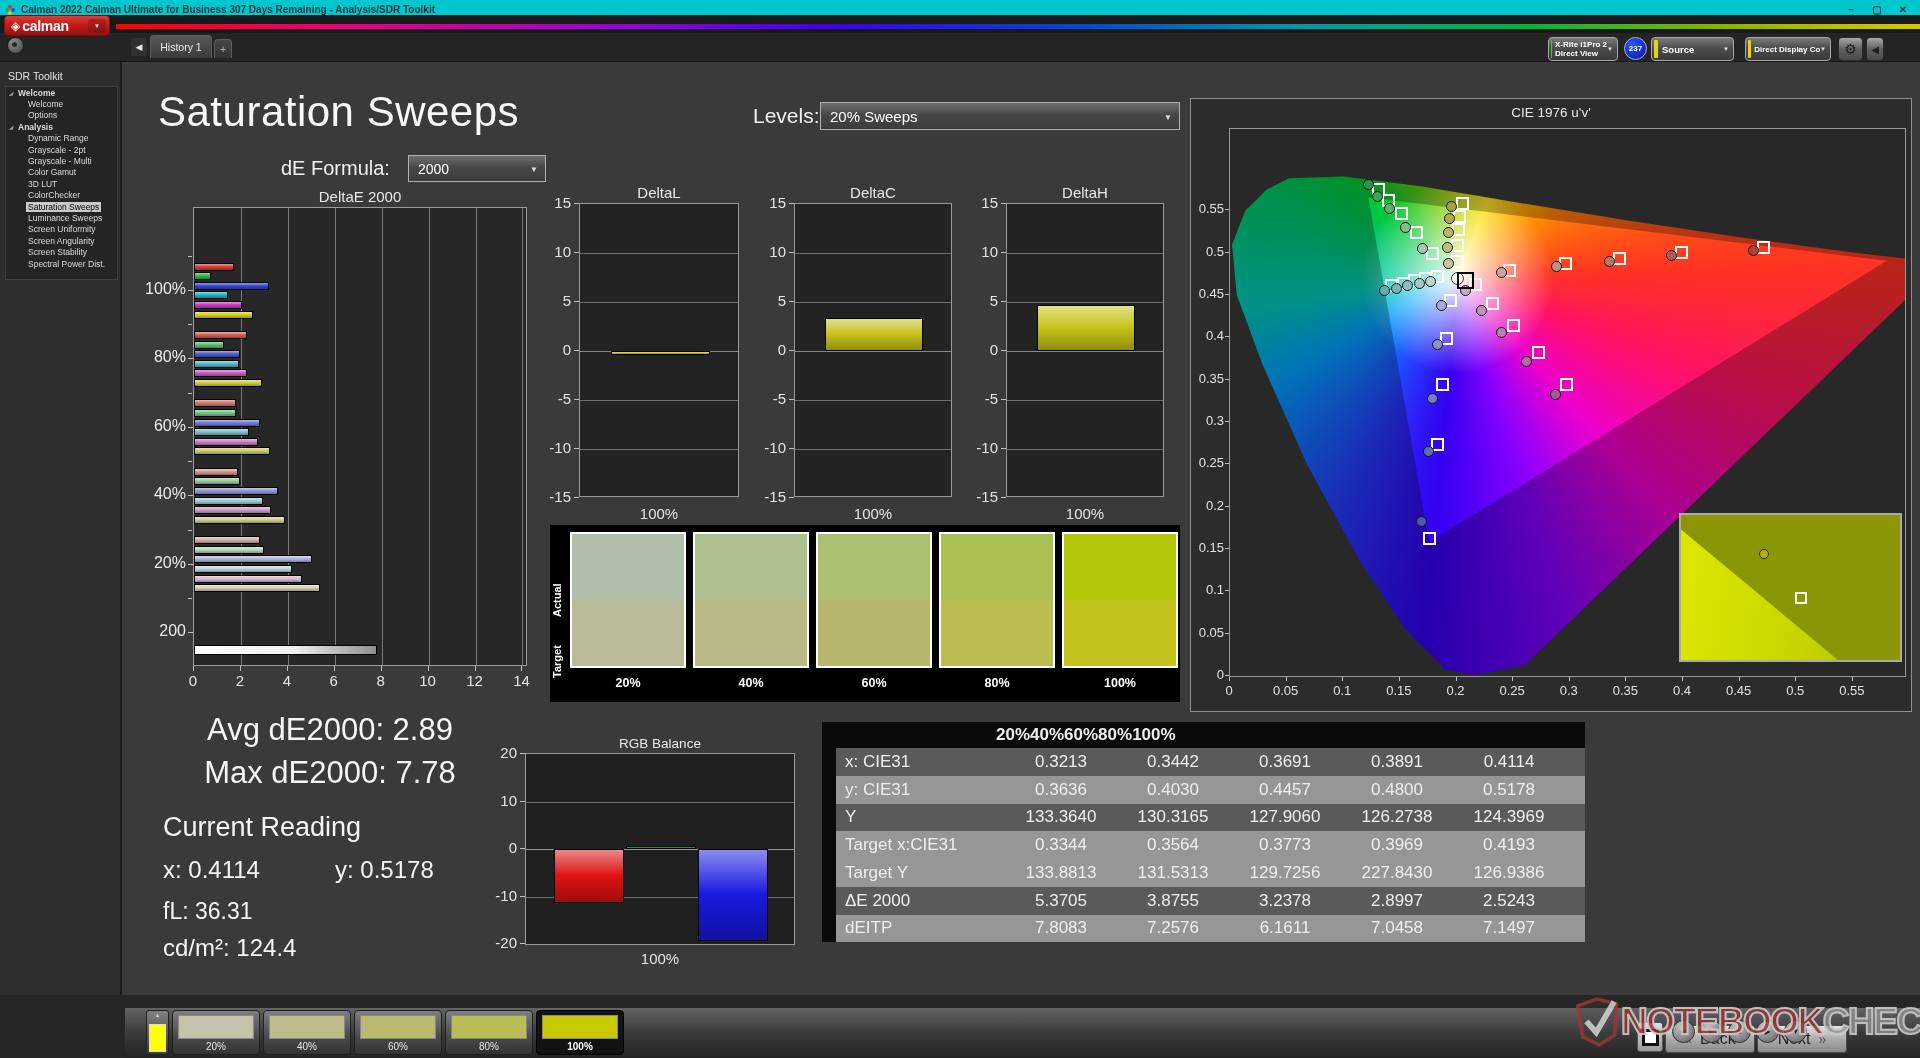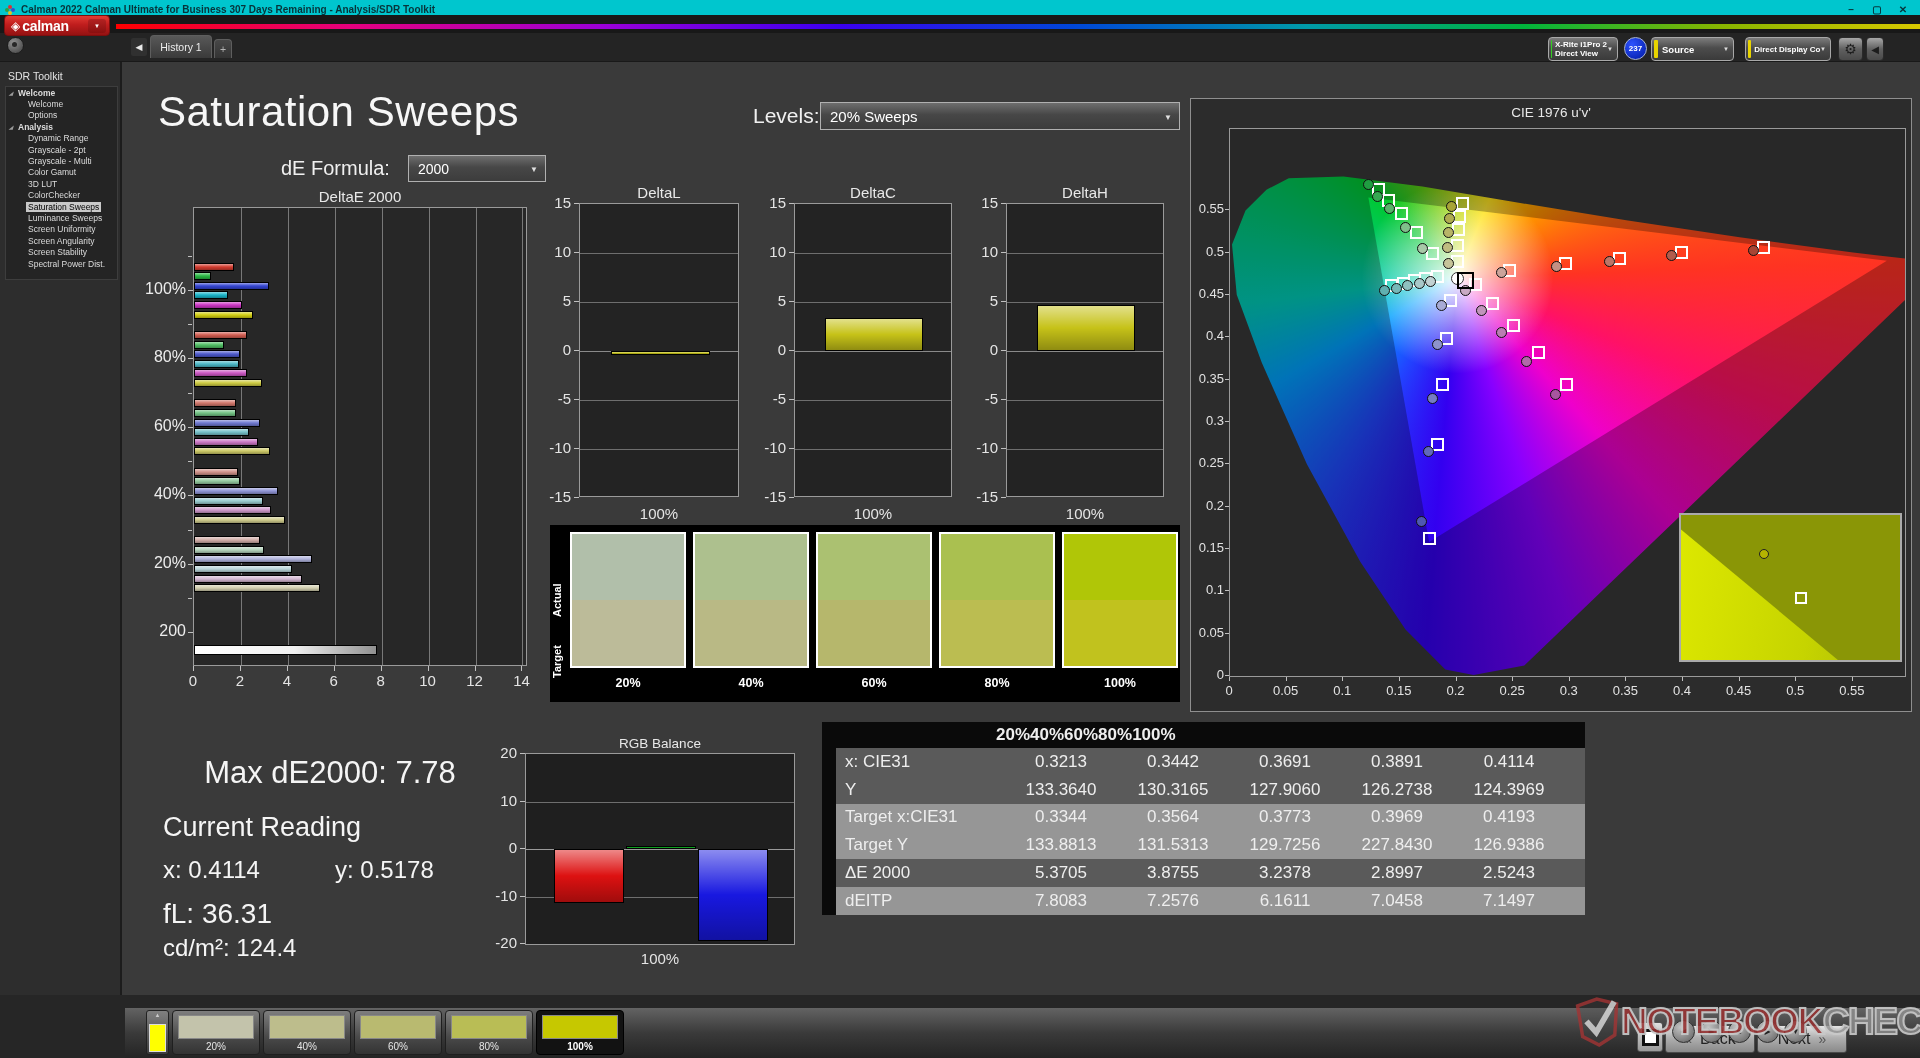--- a/index.html
+++ b/index.html
@@ -564,25 +564,26 @@
         <div style="position: absolute; left: 640.903px; top: 584px; width: 40px; text-align: center; font-size: 13px; color: rgb(226, 226, 226);">0.55</div>
         <div class="tick" style="position: absolute; left: 660.903px; top: 578px; width: 1px; height: 4px;"></div>
       </div>
     <div id="inset">
         <div class="wedge"></div>
         <div class="pt" style="left: calc(38% - 5px); top: calc(27% - 5px); width: 10px; height: 10px; border-radius: 50%; border: 1.5px solid rgb(34, 34, 34); background: rgb(181, 180, 0);"></div>
         <div class="pt" style="left: calc(55% - 6px); top: calc(57% - 6px); width: 12px; height: 12px; border: 2px solid rgb(255, 255, 255);"></div>
       </div>
   </div>
 
+  <div class="reading" style="left:155px;top:712px;width:350px;text-align:center;font-size:31px;">Avg dE2000: 2.89</div>
   <div class="reading" style="left:155px;top:755px;width:350px;text-align:center;font-size:31px;">Max dE2000: 7.78</div>
   <div class="reading" style="left:163px;top:812px;font-size:27px;">Current Reading</div>
   <div class="reading" style="left:163px;top:856px;font-size:24px;">x: 0.4114</div>
   <div class="reading" style="left:335px;top:856px;font-size:24px;">y: 0.5178</div>
-  <div class="reading" style="left:163px;top:898px;font-size:28px;">fL: 36.31</div>
+  <div class="reading" style="left:163px;top:898px;font-size:23px;">fL: 36.31</div>
   <div class="reading" style="left:163px;top:934px;font-size:24px;">cd/m²: 124.4</div>
 
   <div id="rgb-title" class="ctitle abs" style="left:525px;top:736px;width:270px;font-size:13.5px;">RGB Balance</div>
   <div id="rgb-plot" class="plot" style="left:525px;top:753px;width:270px;height:192px;background:#1f1f1f;">
       <div class="gline" style="left: 0px; top: 47.5px; width: 100%; height: 1px; background: rgb(110, 110, 110);"></div>
       <div class="gline" style="left: 0px; top: 95px; width: 100%; height: 1px; background: rgb(154, 154, 154);"></div>
       <div class="gline" style="left: 0px; top: 142.5px; width: 100%; height: 1px; background: rgb(110, 110, 110);"></div>
       <div class="bar" style="left: 28px; top: 95px; width: 70px; height: 53.675px; background-color: rgb(221, 17, 17);"></div>
       <div class="bar" style="left: 100px; top: 92.15px; width: 70px; height: 2.85px; background-color: rgb(15, 159, 32);"></div>
       <div class="bar" style="left: 172px; top: 95px; width: 70px; height: 92.15px; background-color: rgb(24, 24, 224);"></div>
@@ -612,20 +613,29 @@
       </div>
       <div class="trow" style="background: rgb(90, 90, 90);">
         <div class="lstrip"></div>
         <div class="rlab">x: CIE31</div>
         <div class="cell">0.3213</div>
         <div class="cell">0.3442</div>
         <div class="cell">0.3691</div>
         <div class="cell">0.3891</div>
         <div class="cell">0.4114</div>
       </div>
+      <div class="trow" style="background: rgb(150, 150, 150);">
+        <div class="lstrip"></div>
+        <div class="rlab">y: CIE31</div>
+        <div class="cell">0.3636</div>
+        <div class="cell">0.4030</div>
+        <div class="cell">0.4457</div>
+        <div class="cell">0.4800</div>
+        <div class="cell">0.5178</div>
+      </div>
       <div class="trow" style="background: rgb(90, 90, 90);">
         <div class="lstrip"></div>
         <div class="rlab">Y</div>
         <div class="cell">133.3640</div>
         <div class="cell">130.3165</div>
         <div class="cell">127.9060</div>
         <div class="cell">126.2738</div>
         <div class="cell">124.3969</div>
       </div>
       <div class="trow" style="background: rgb(150, 150, 150);">

